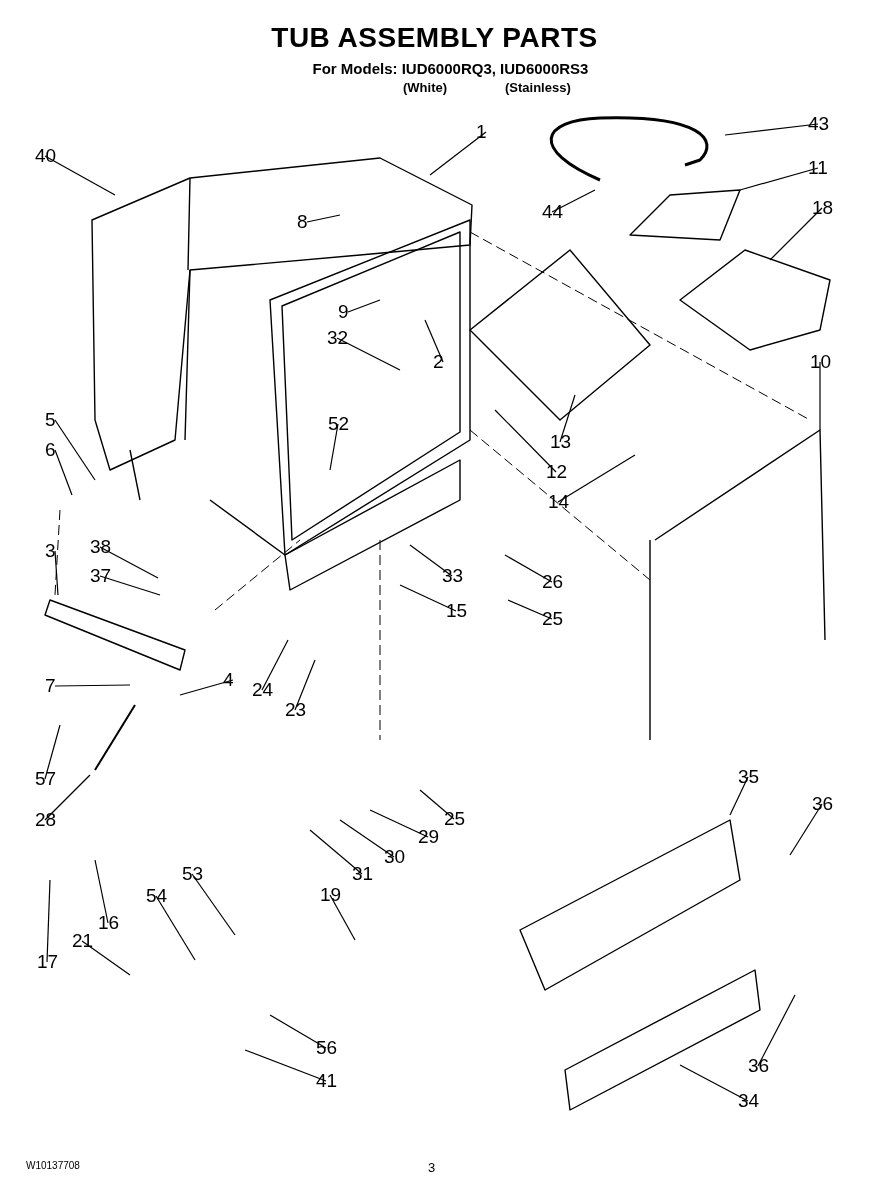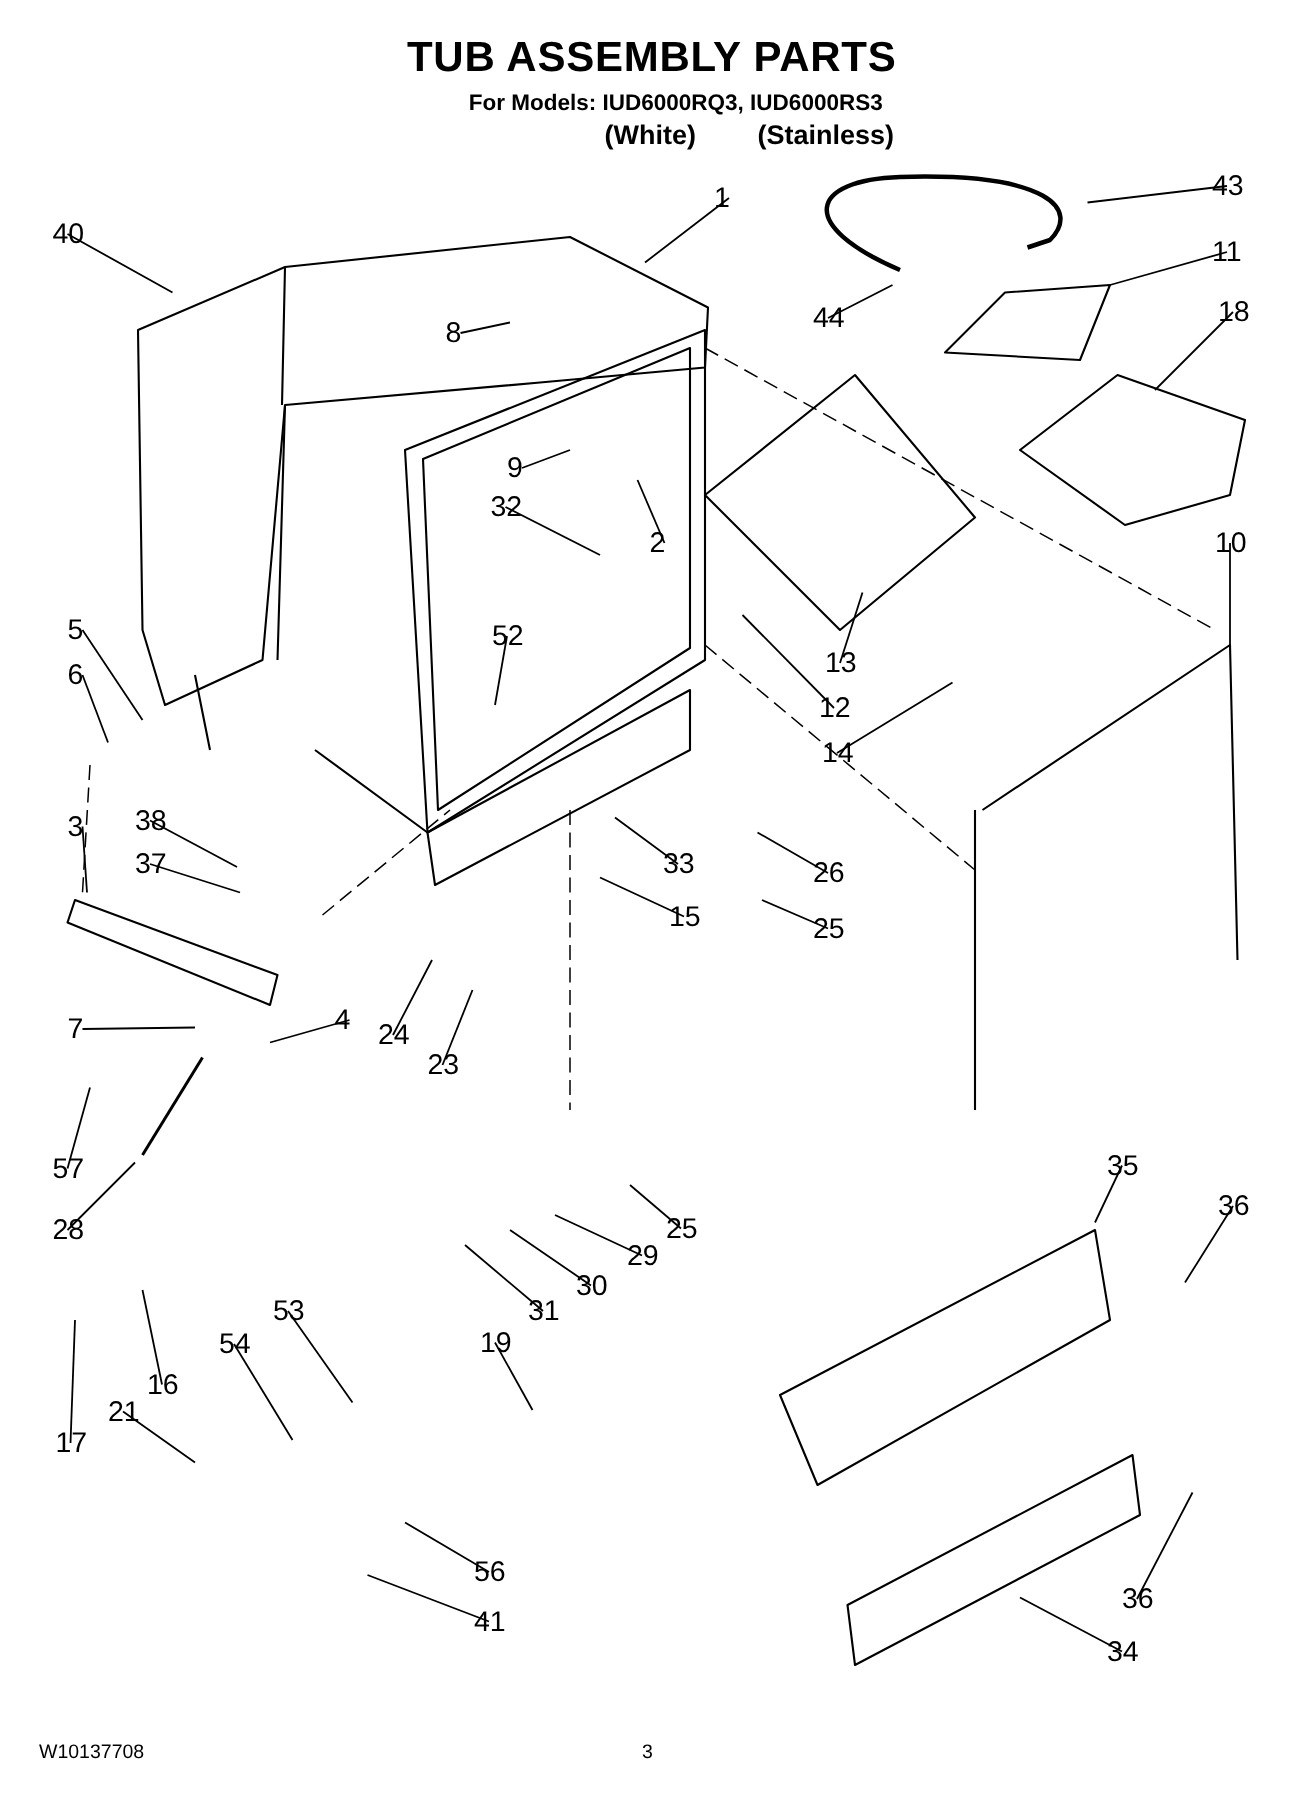--- a/index.html
+++ b/index.html
@@ -1,20 +1,20 @@
 <!DOCTYPE html>
 <html><head>
 <meta charset="utf-8">
 <style>
   html, body { margin:0; padding:0; background:#ffffff; }
   body { width:869px; height:1200px; position:relative; overflow:hidden; font-family:"Liberation Sans", sans-serif; color:#000; }
   .title { position:absolute; left:0; width:869px; top:22px; text-align:center; font-weight:bold; font-size:28px; letter-spacing:0.5px; }
   .subtitle { position:absolute; left:0; width:869px; top:60px; text-align:center; font-weight:bold; font-size:15px;padding-left:16px; }
-  .variant { position:absolute; top:80px; font-weight:bold; font-size:18px; }
-  .footer-left { position:absolute; left:26px; top:1160px; font-size:13px; }
+  .variant { position:absolute; top:80px; font-weight:bold; font-size:13px; }
+  .footer-left { position:absolute; left:26px; top:1160px; font-size:10px; }
   .footer-page { position:absolute; left:428px; top:1160px; font-size:13px; }
   svg#diagram { position:absolute; left:0; top:0; }
   .lbl { font-family:"Liberation Sans", sans-serif; font-size:19px; fill:#000; }
 </style>
 </head>
 <body>
 
 <div class="title">TUB ASSEMBLY PARTS</div>
 <div class="subtitle">For Models: IUD6000RQ3, IUD6000RS3</div>
 <div class="variant" style="left:403px">(White)</div>

